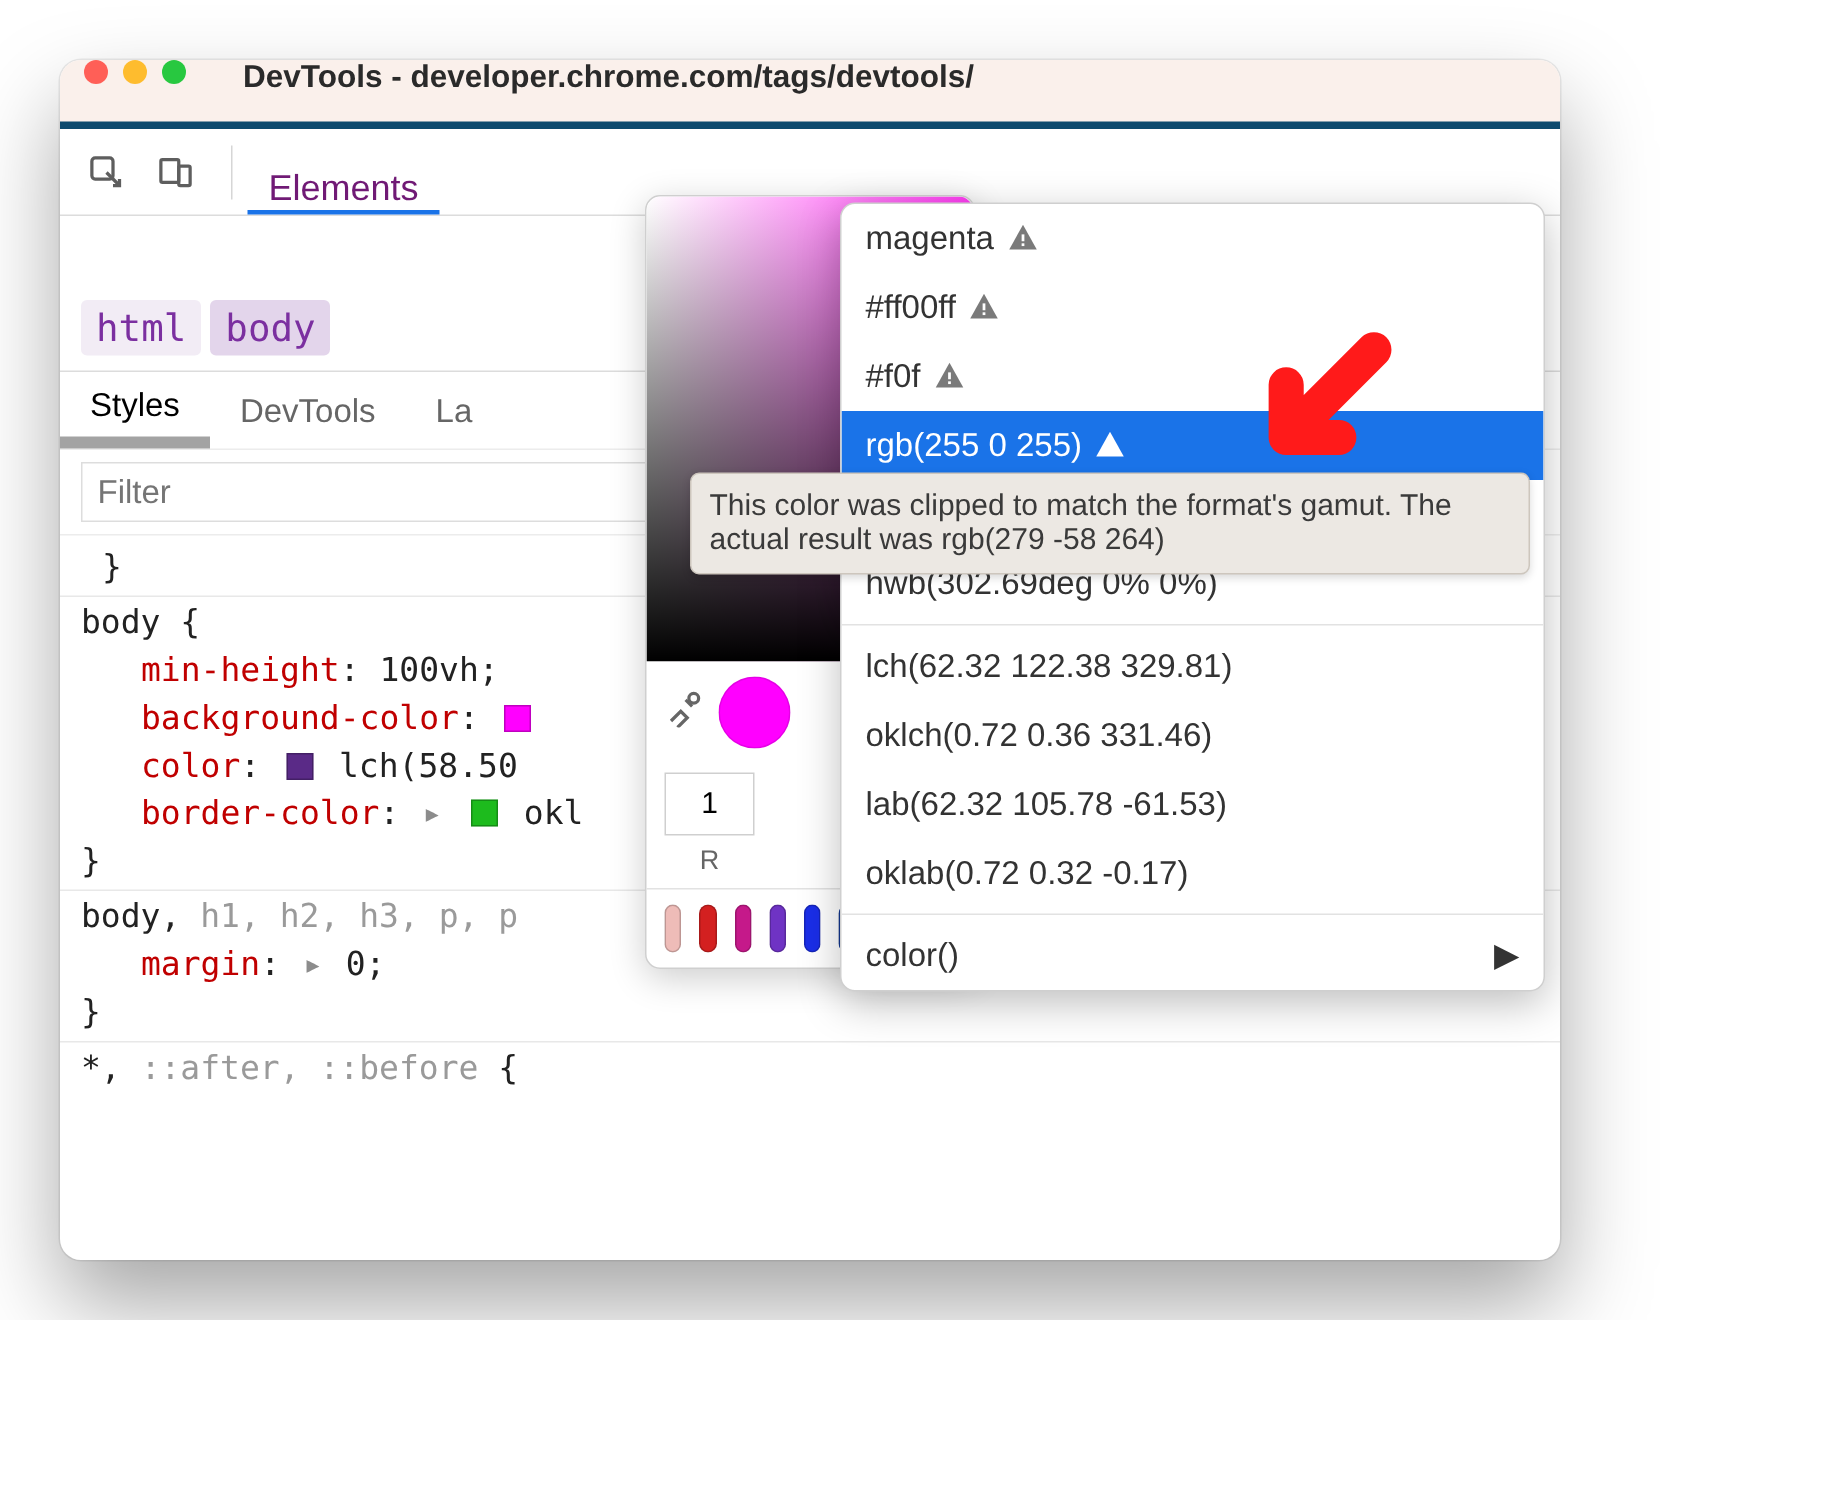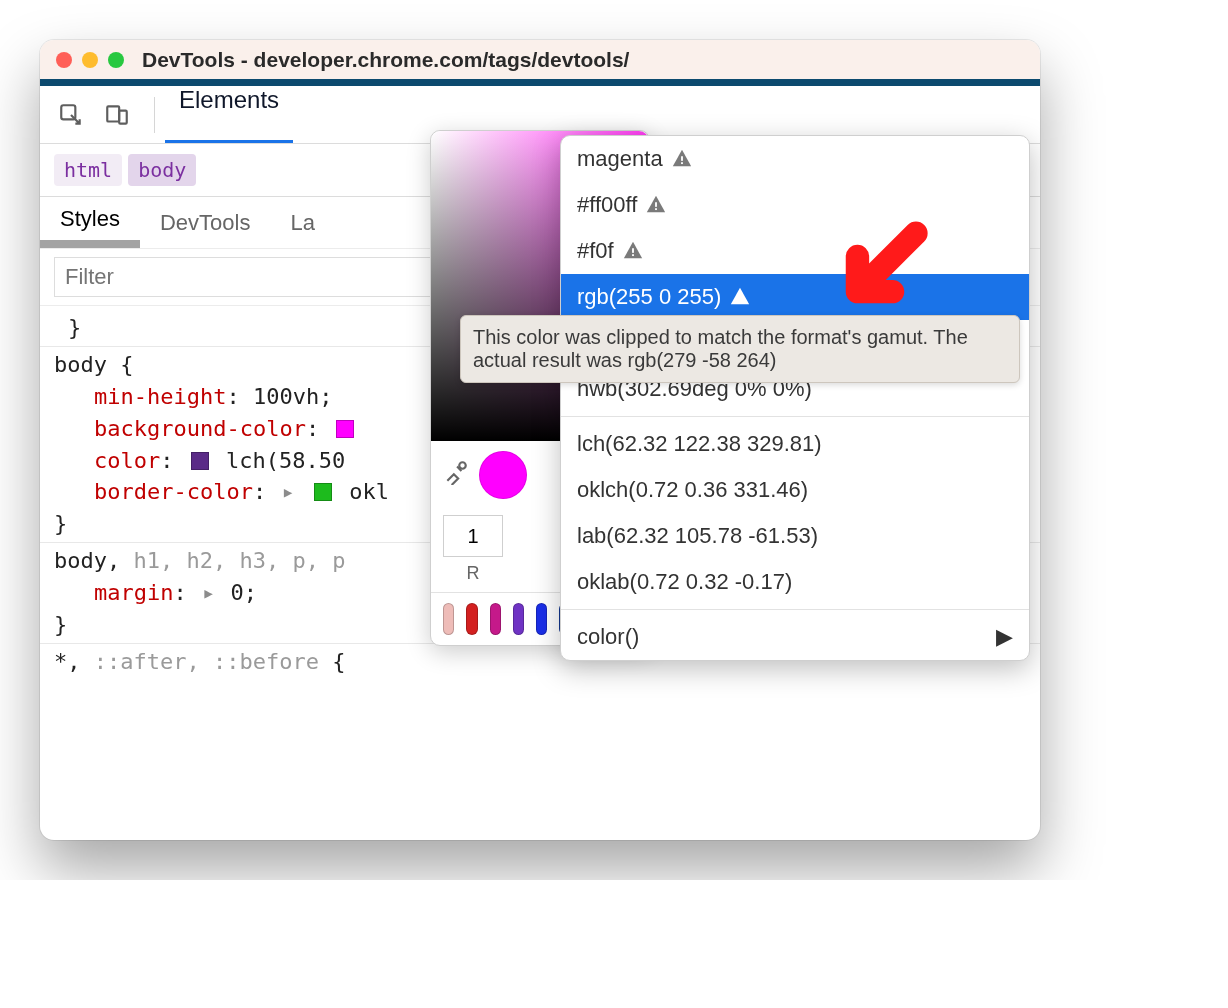--- a/index.html
+++ b/index.html
@@ -15,44 +15,44 @@
     height: 800px;
     border-radius: 14px;
     box-shadow: 0 30px 60px rgba(0,0,0,.35), 0 0 0 1px rgba(0,0,0,.08);
     overflow: hidden;
     background: #fff;
   }
   .titlebar {
     height: 46px;
     background: #faf0eb;
     display: flex;
-    align-items: center;
     padding: 0 16px;
-    border-bottom: 7px solid #0c4a6e;
+    border-bottom: 5px solid #0c4a6e;
+    gap: 20px;
   }
   .traffic { display: flex; gap: 10px; margin-right: 18px; }
   .dot { width: 16px; height: 16px; border-radius: 50%; }
   .dot.r { background:#ff5f57; }
   .dot.y { background:#febc2e; }
   .dot.g { background:#28c840; }
   .titlebar-text { font-weight: 700; font-size: 21px; color:#2a2a2a; }
 
   .toolbar {
     display:flex; align-items:center; height:58px;
     border-bottom:1px solid #dcdcdc; padding:0 12px;
   }
   .tool-icon { display:inline-flex; align-items:center; justify-content:center; width:38px; height:38px; color:#5e5e5e; margin-right:8px; }
   .tab {
-    padding: 0 14px; height:100%; display:flex; align-items:flex-start;
-    color:#0f172a; font-size:24px;
+    padding: 0 14px; height:100%; display:flex; align-items:flex-end;
+    color:#701a75; font-size:24px;
   }
   .tab.active { border-bottom:3px solid #1a73e8; }
 
   .crumbs { display:flex; gap:6px; padding:10px 14px; border-bottom:1px solid #dcdcdc; }
-  .crumb { font-family: ui-monospace, Menlo, monospace; font-size:20px; color:#7b2fa0; padding:4px 10px; background:#f2ecf5; border-radius:4px; }
+  .crumb { font-family: ui-monospace, Menlo, monospace; font-size:25px; color:#7b2fa0; padding:4px 10px; background:#f2ecf5; border-radius:4px;margin-top:46px; }
   .crumb.sel { background:#e3d5eb;text-align:center; }
 
   .subtabs { display:flex; height:52px; border-bottom:1px solid #ececec; }
   .subtab { padding:0 20px; display:flex; align-items:center; color:#666; font-size:22px; }
   .subtab.active { color:#000; border-bottom:8px solid #a3a3a3; font-weight:500; }
 
   .filter { padding:8px 14px; border-bottom:1px solid #ececec; }
   .filter input {
     width:100%; font-size:22px; padding:6px 10px; border:1px solid #ddd;
     color:#888; background:#fff;

